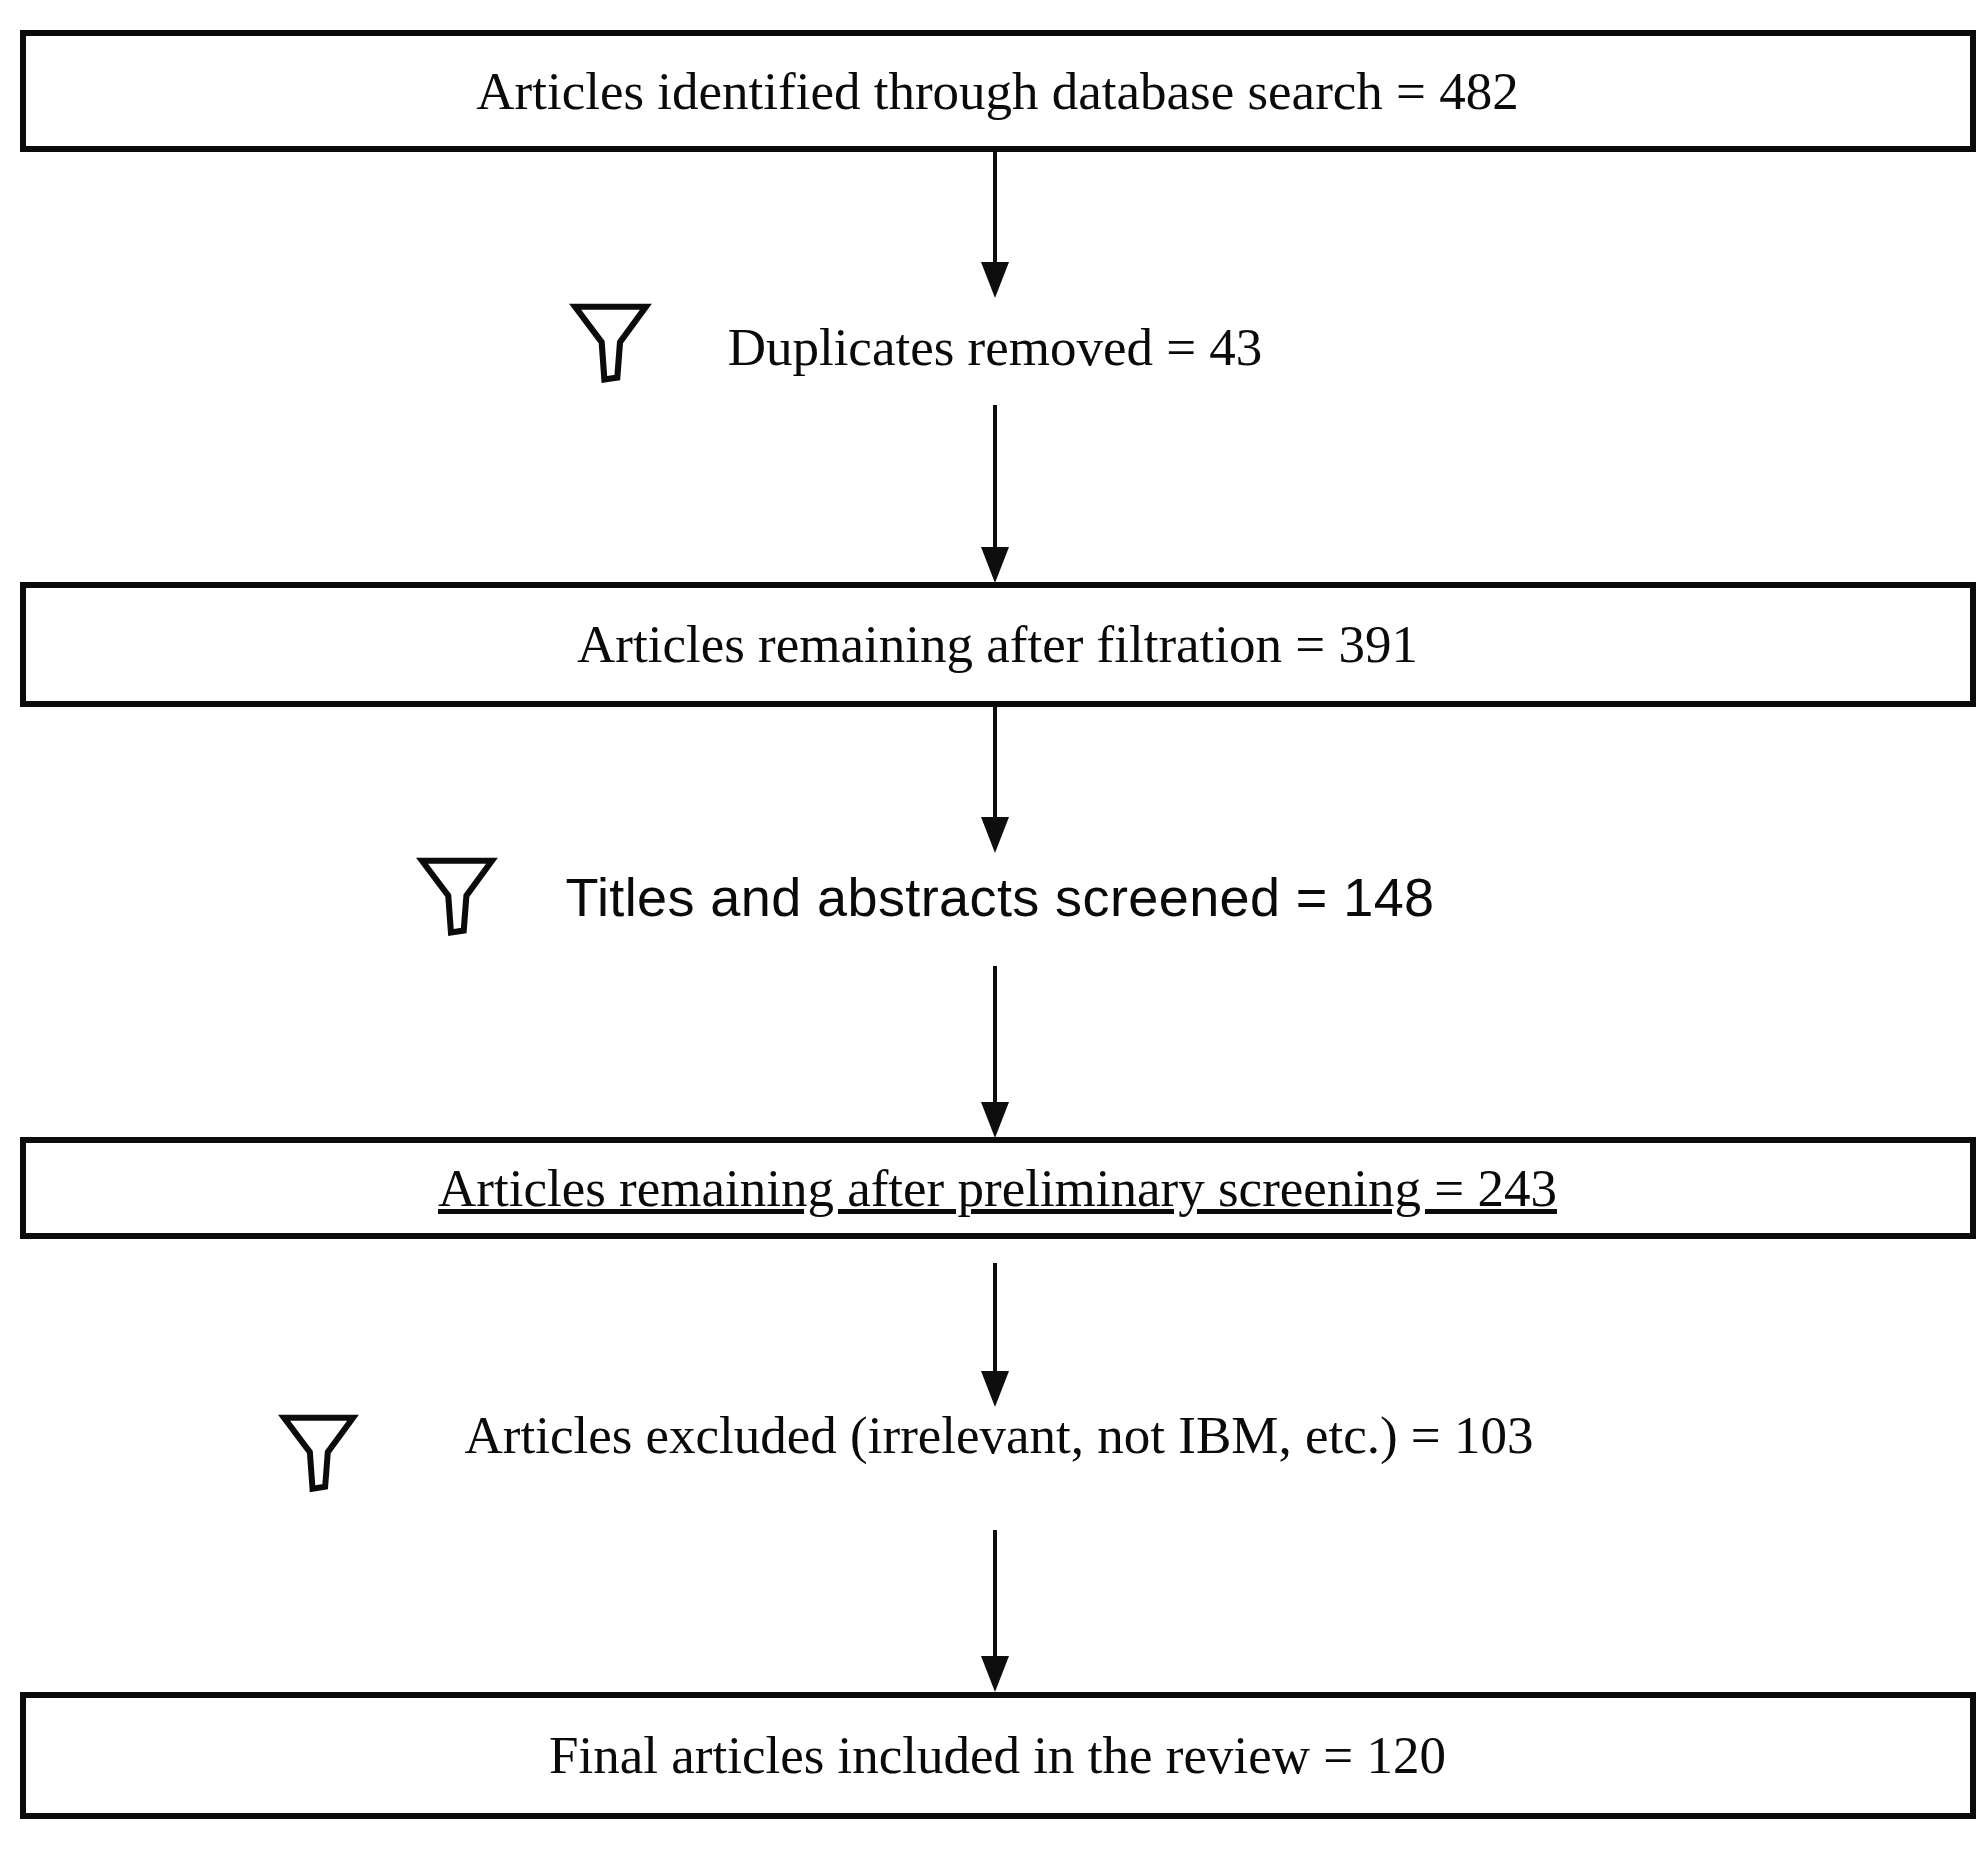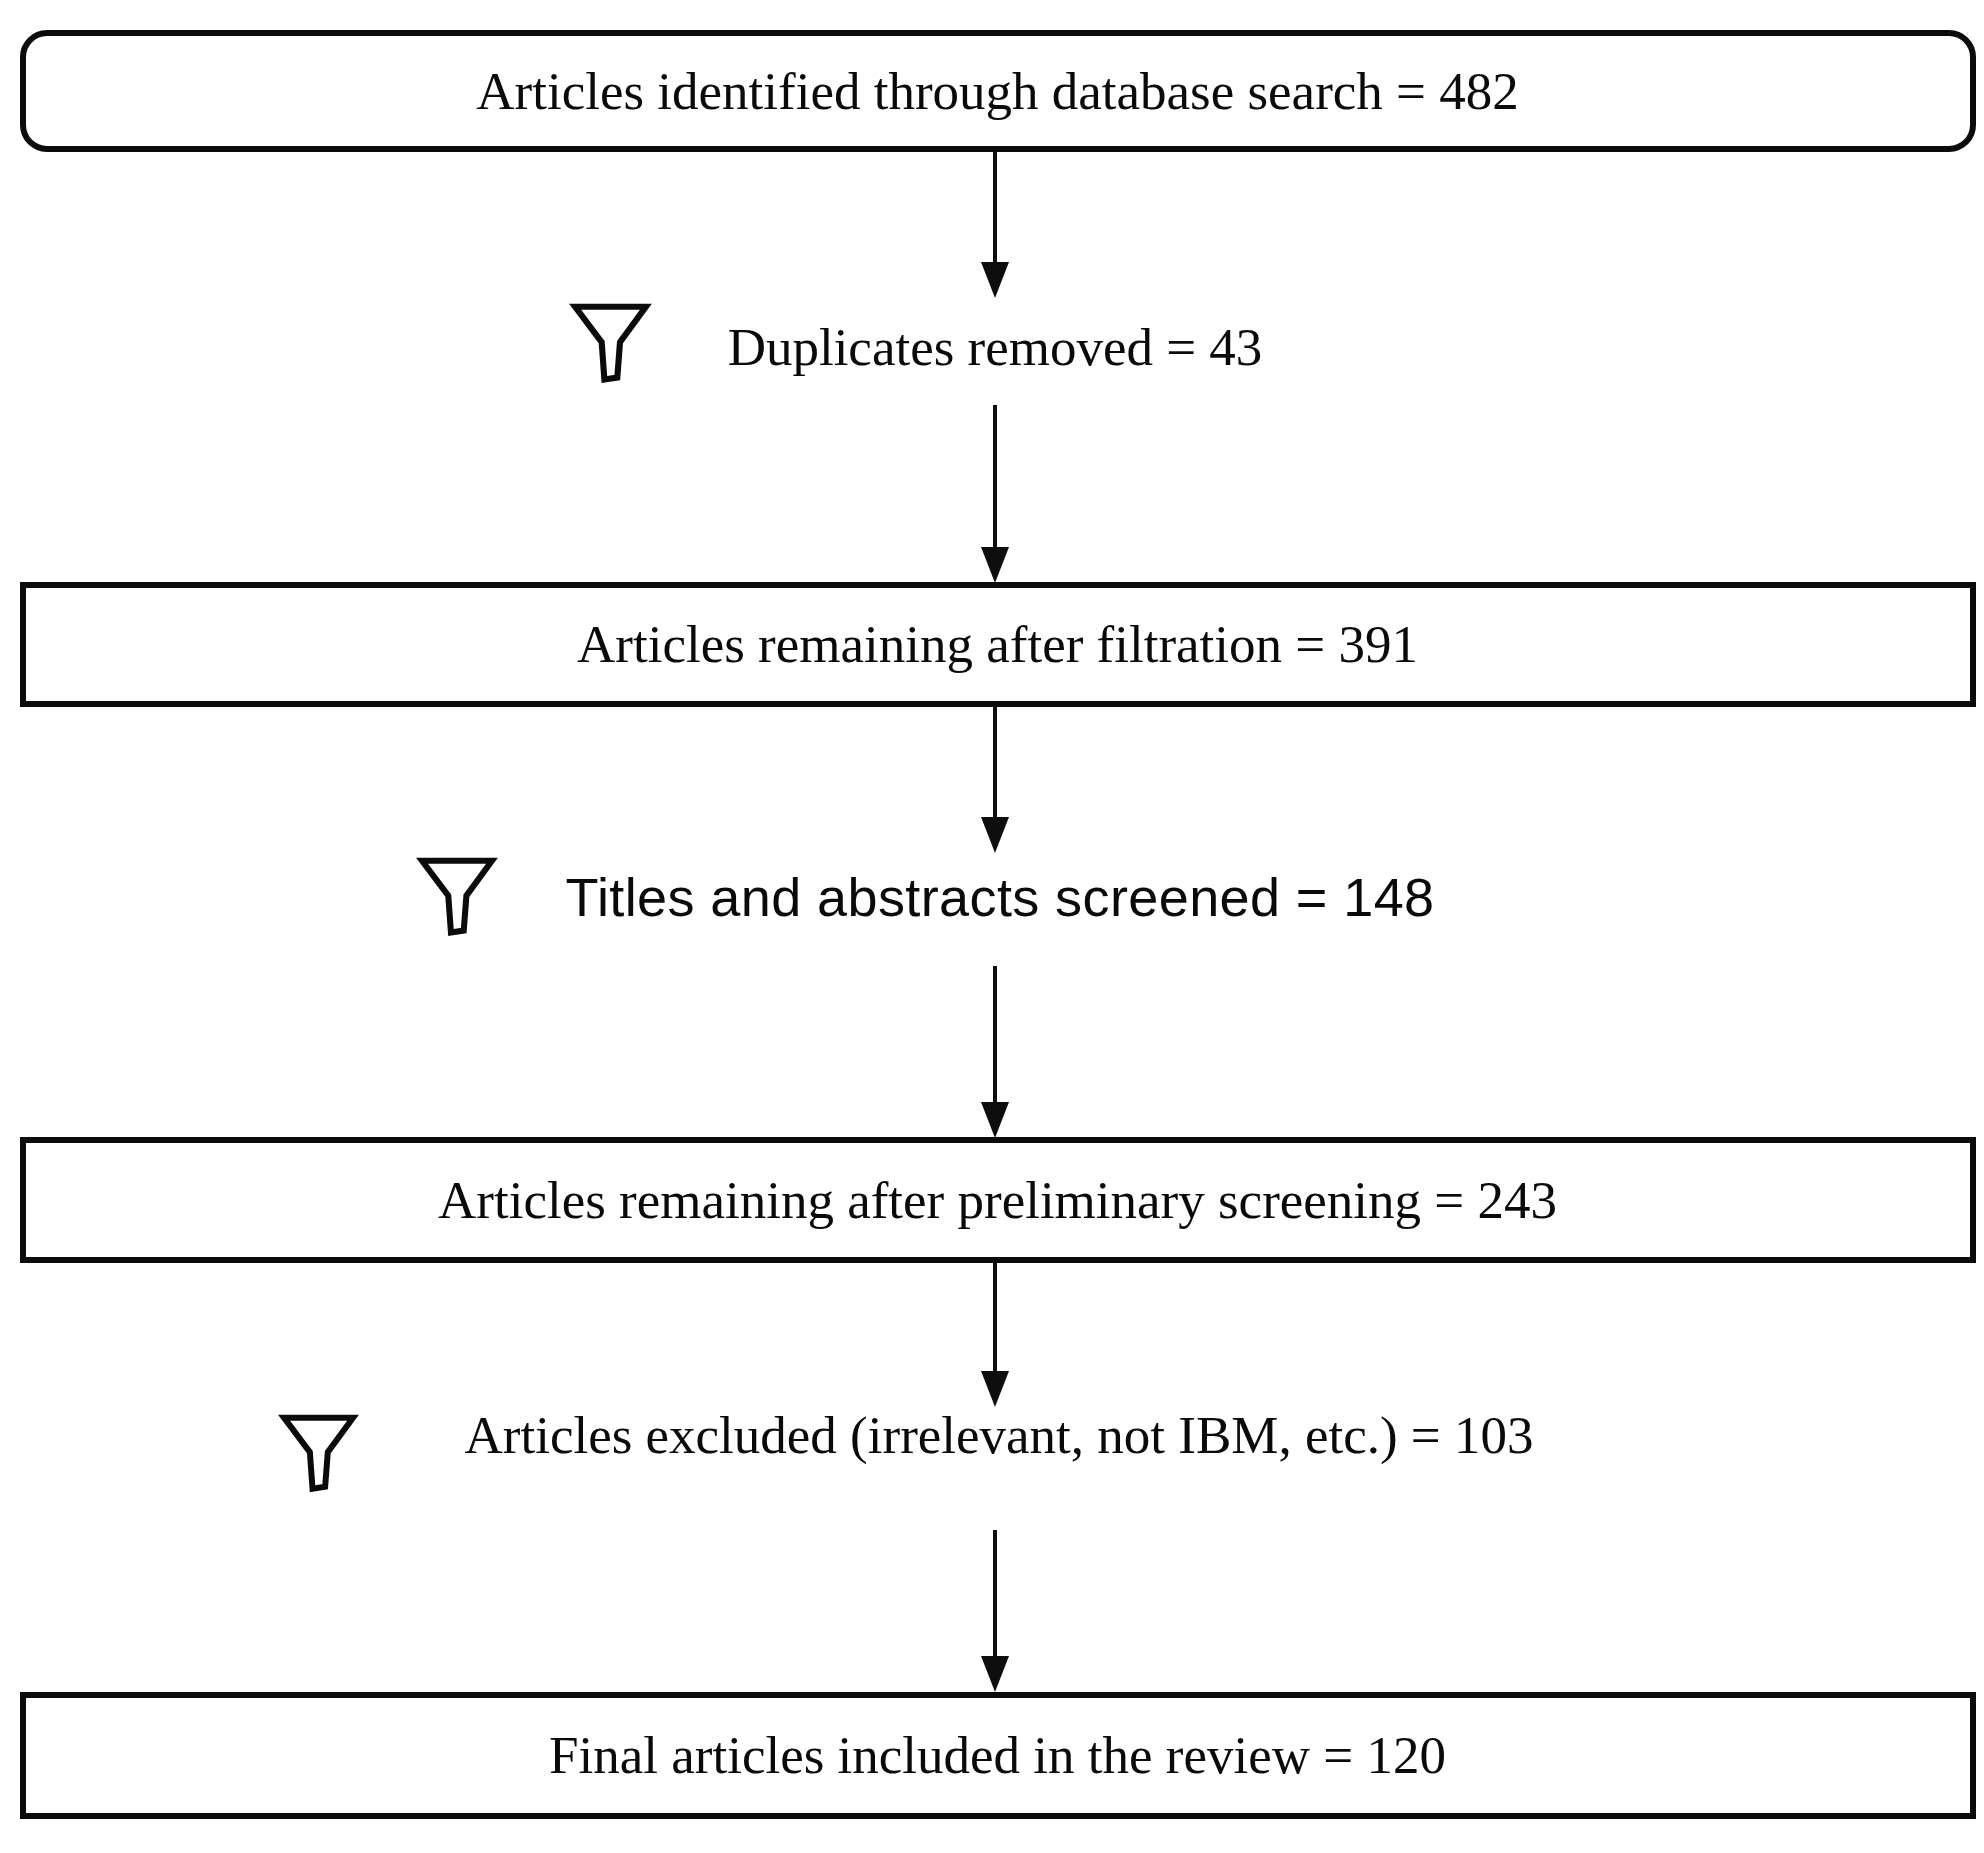--- a/index.html
+++ b/index.html
@@ -57,21 +57,21 @@
     color: #0a0a0a;
   }
   .serif70 { font-family: "Liberation Serif", serif; font-size: 53px; }
   .sans63  { font-family: "Liberation Sans", sans-serif; font-size: 54px; letter-spacing: 0.4px; }
 </style>
 </head>
 <body>
 
 <div class="stage">
 
-  <div class="flowbox" style="top:30px;height:122px;border-radius:27px;">
+  <div class="flowbox" style="top:30px;height:122px;">
     <span class="boxlabel">Articles identified through database search = 482</span>
   </div>
 
   <div class="shaft" style="top:152px;height:110px;"></div>
   <div class="ahead" style="top:262px;"></div>
 
   <svg class="funnel" style="left:569px;top:300px;" width="83" height="87" viewBox="0 0 60 64">
     <path d="M4 5 H56 L37 31 L35 57 L25.5 58.5 L23.5 31 Z" fill="#ffffff" stroke="#0b0b0b" stroke-width="4.5" stroke-linejoin="miter"></path>
   </svg>
   <span class="rowlabel serif70" style="left:995px;top:347px;">Duplicates removed = 43</span>
@@ -87,21 +87,21 @@
   <div class="ahead" style="top:817px;"></div>
 
   <svg class="funnel" style="left:414px;top:854px;" width="86" height="86" viewBox="0 0 60 64">
     <path d="M4 5 H56 L37 31 L35 57 L25.5 58.5 L23.5 31 Z" fill="#ffffff" stroke="#0b0b0b" stroke-width="4.5" stroke-linejoin="miter"></path>
   </svg>
   <span class="rowlabel sans63" style="left:1000px;top:897px;">Titles and abstracts screened = 148</span>
 
   <div class="shaft" style="top:966px;height:137px;"></div>
   <div class="ahead" style="top:1102px;"></div>
 
-  <div class="flowbox" style="top:1137px;height:126px;">
+  <div class="flowbox" style="top:1137px;height:102px;text-decoration:underline;">
     <span class="boxlabel">Articles remaining after preliminary screening = 243</span>
   </div>
 
   <div class="shaft" style="top:1263px;height:109px;"></div>
   <div class="ahead" style="top:1371px;"></div>
 
   <svg class="funnel" style="left:278px;top:1411px;" width="81" height="85" viewBox="0 0 60 64">
     <path d="M4 5 H56 L37 31 L35 57 L25.5 58.5 L23.5 31 Z" fill="#ffffff" stroke="#0b0b0b" stroke-width="4.5" stroke-linejoin="miter"></path>
   </svg>
   <span class="rowlabel serif70" style="left:999px;top:1435px;">Articles excluded (irrelevant, not IBM, etc.) = 103</span>

